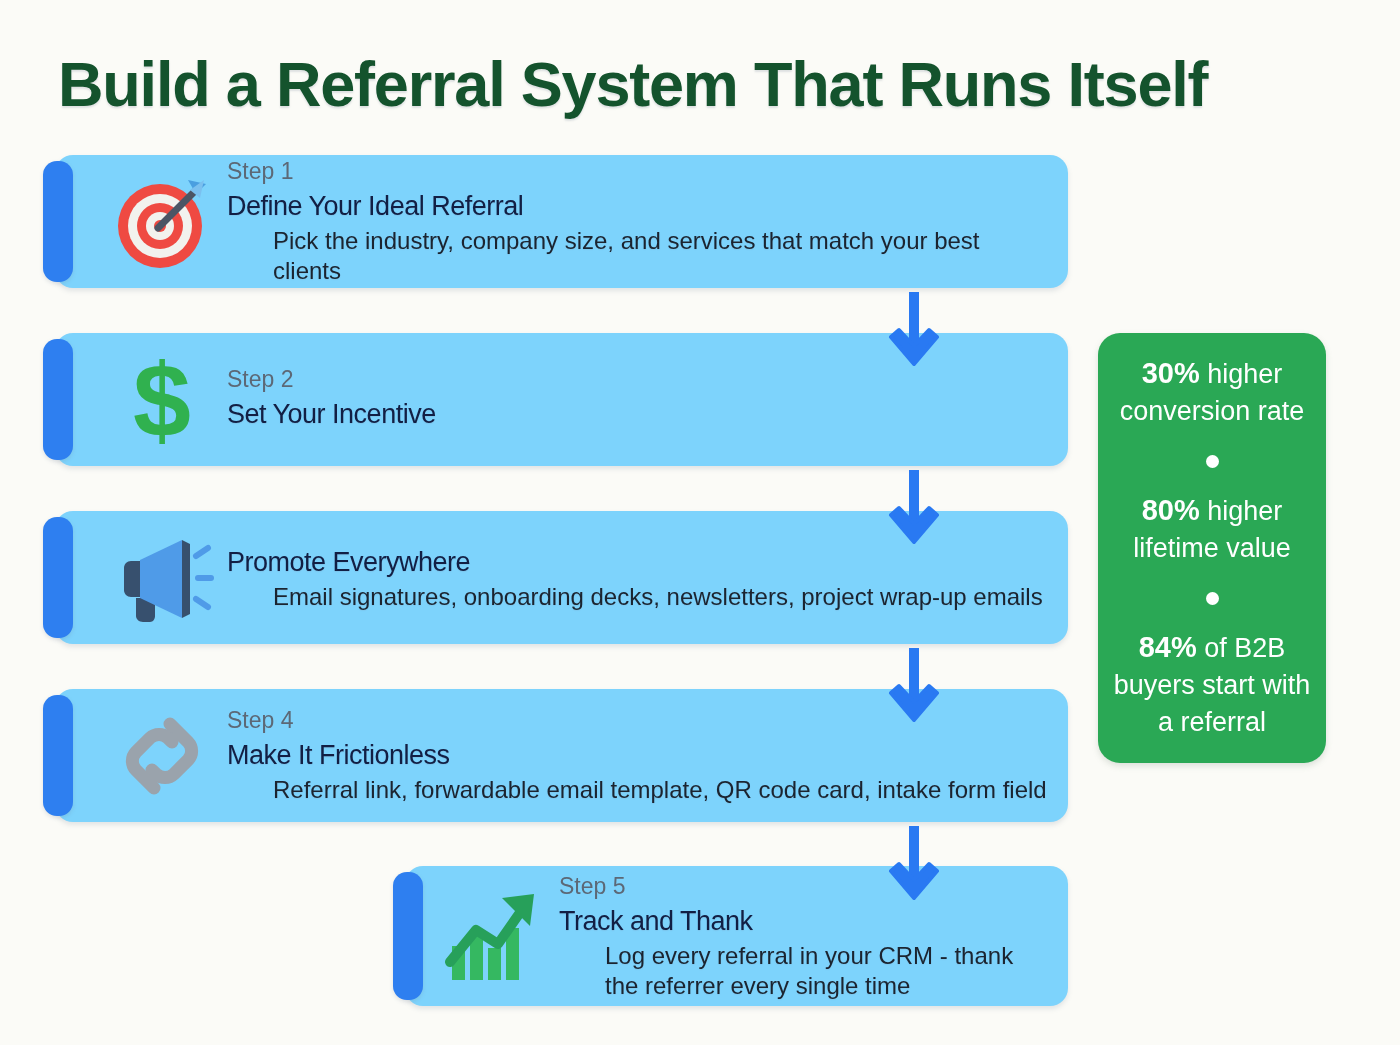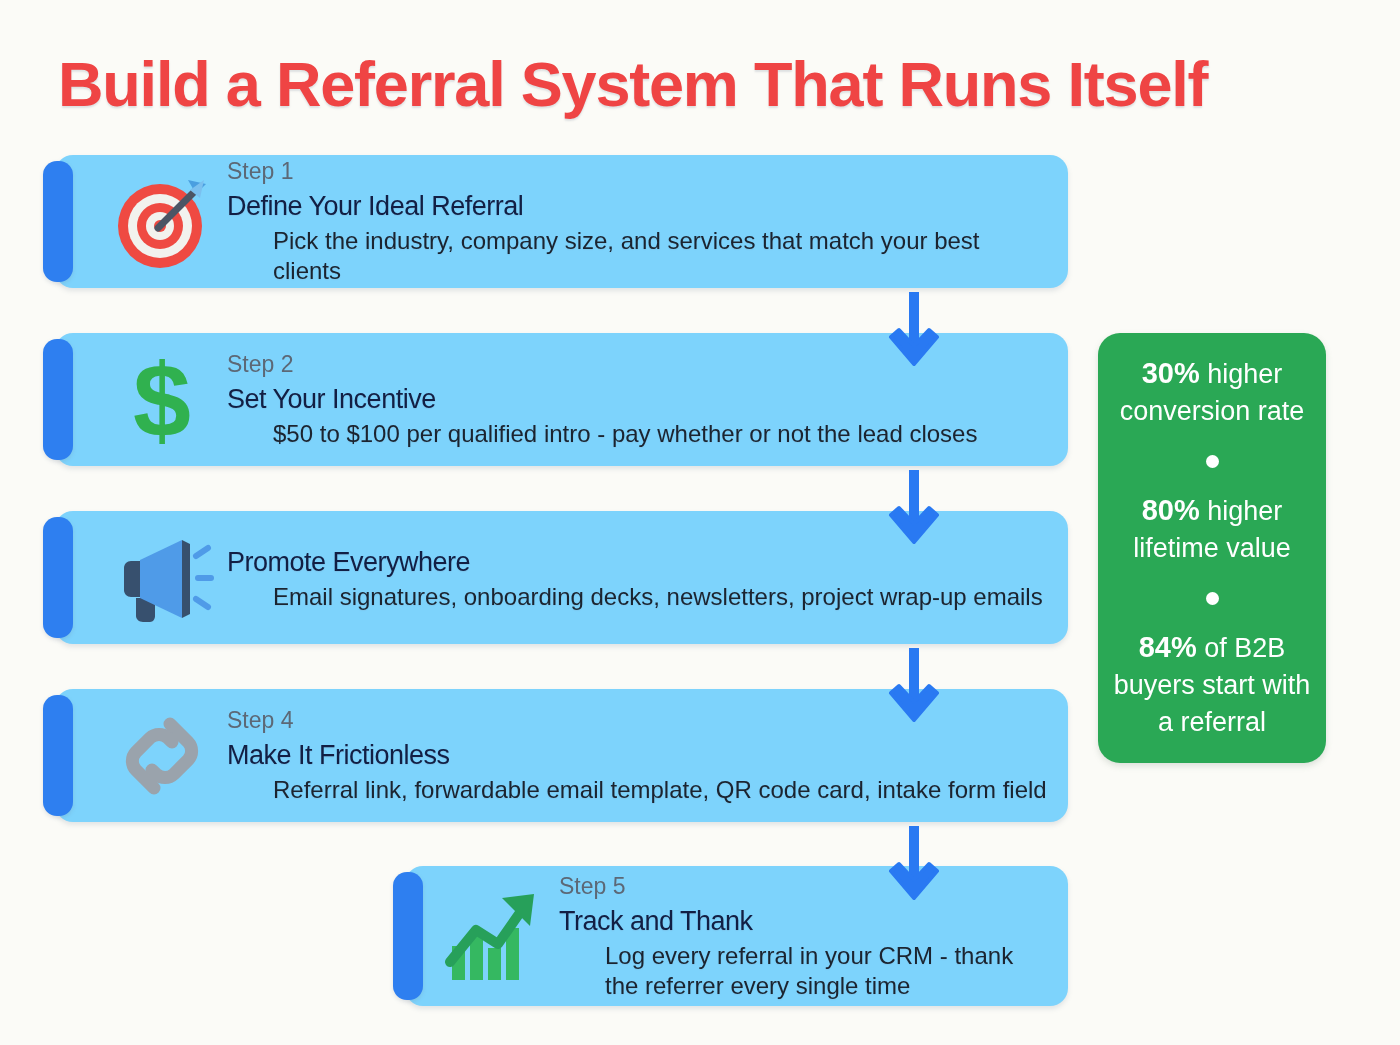--- a/index.html
+++ b/index.html
@@ -23,21 +23,21 @@
   
   .title {
     position: absolute;
     left: 58px;
     top: 48px;
     width: 1300px;
     font-size: 63px;
     line-height: 72px;
     font-weight: 800;
     letter-spacing: -1.2px;
-    color: #ef4444;
+    color: #14532d;
     text-shadow: 0 2px 2px rgba(120,130,150,0.22);
     white-space: nowrap;
     font-stretch: condensed;
   }
 
   
   .step-card {
     position: absolute;
     box-sizing: border-box;
     background: #7dd3fc;
@@ -187,21 +187,20 @@
   <div class="step-card" id="card-2">
     <div class="accent-bar"></div>
     <div class="icon-wrap">
       <svg class="icon-svg" width="104" height="104" viewBox="0 0 104 104">
         <text x="52" y="88" font-family="'Liberation Sans', sans-serif" font-size="104" font-weight="800" fill="#30b14f" text-anchor="middle">$</text>
       </svg>
     </div>
     <div class="step-body">
       <div class="step-eyebrow">Step 2</div>
       <div class="step-title">Set Your Incentive</div>
-      <div class="step-desc">$50 to $100 per qualified intro - pay whether or not the lead closes</div>
     </div>
   </div>
 
   <div class="arrow" style="left:888px; top:470px;">
     <svg width="52" height="74" viewBox="0 0 52 74">
       <rect x="21" y="0" width="10" height="52" fill="#2979f2"></rect>
       <path d="M26 72 L3 45 L11 38 L26 54 L41 38 L49 45 Z" fill="#2979f2" stroke="#2979f2" stroke-width="4" stroke-linejoin="round"></path>
     </svg>
   </div>
 

